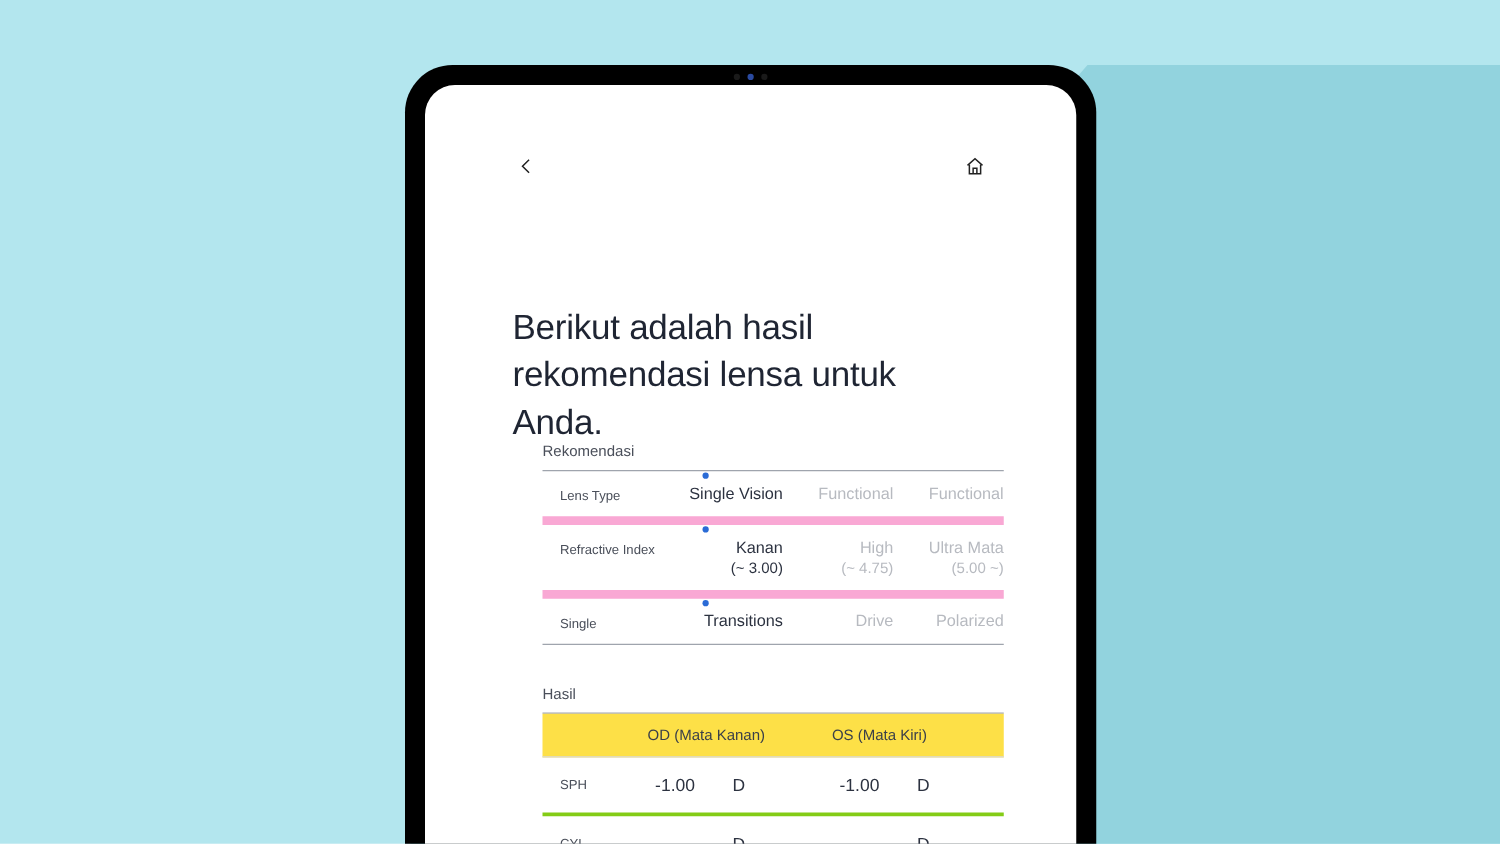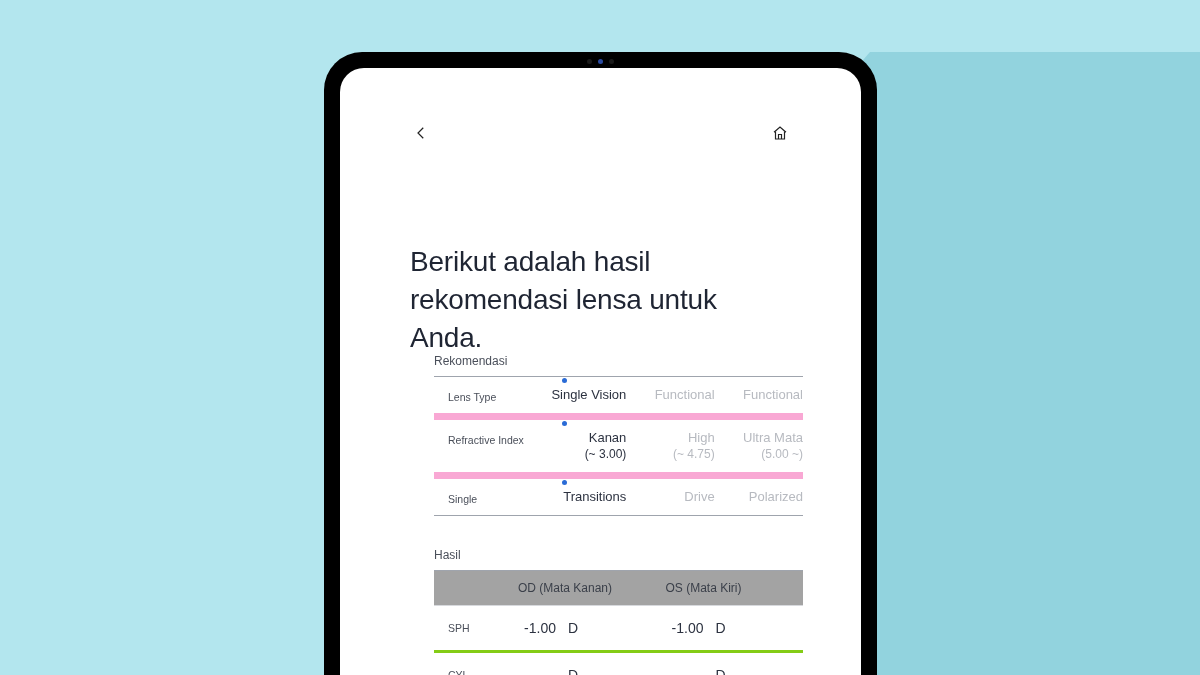--- a/index.html
+++ b/index.html
@@ -83,31 +83,31 @@
     text-align:right;
   }
   .rec-opt.sel { color:#2c3240; }
   .rec-opt .sub { font-size:12px; display:block; }
   .dot {
     position:absolute; top:-9px; left:24px;
     width:5px;height:5px;border-radius:50%;background:#2a6bd6;
   }
   .hasil-head {
     display:flex; padding:10px 0 10px 14px;
-    background:#a3a3a3;
+    background:#fde047;
     border-bottom:1px solid #d7d9dd;
   }
   .hasil-head .lab { flex:0 0 60px; }
   .hasil-head .col { flex:1; font-size:12px; color:#3a3f49; text-align:left; padding-left:10px; }
   .hasil-row {
     display:flex; padding:14px 0 14px 14px;
     border-bottom:3px solid #84cc16;
   }
   .hasil-row .lab { flex:0 0 60px; font-size:10.5px; color:#4a4f5a; padding-top:2px; }
-  .hasil-row .col { flex:1; font-size:14px; color:#2c3240; padding-left:10px; display:flex; gap:12px; }
+  .hasil-row .col { flex:1; font-size:14px; color:#2c3240; padding-left:10px; display:flex; gap:30px; }
   .hasil-row .val { min-width:38px; text-align:right; }
   .hasil-row .unit { color:#2c3240; }
 </style>
 </head>
 <body>
 
 <div class="stage">
   <div class="shadow"></div>
 
   <div class="tablet">

